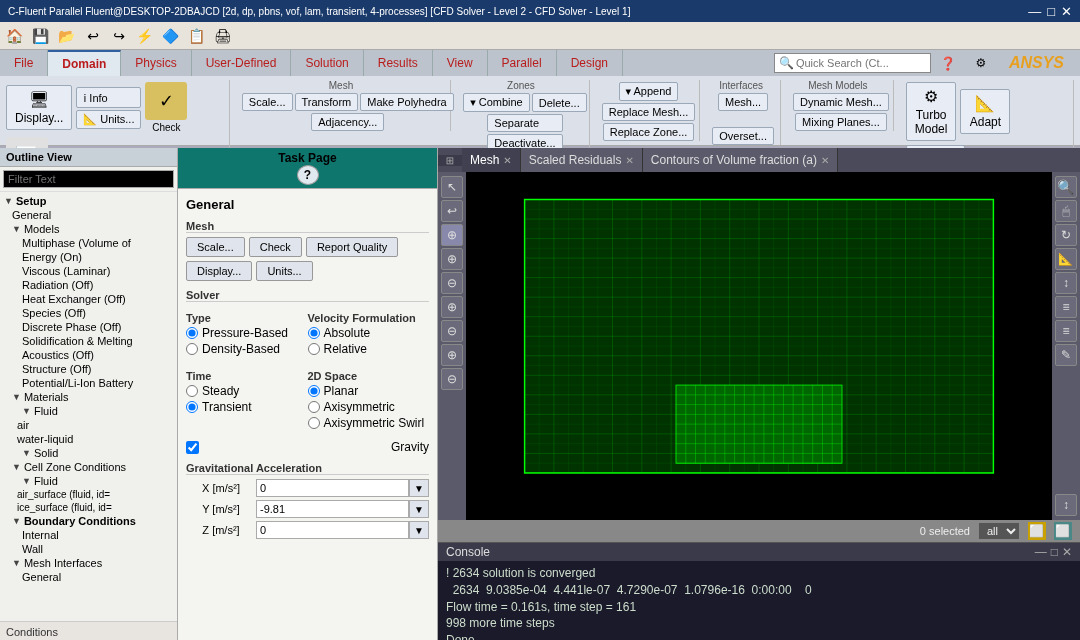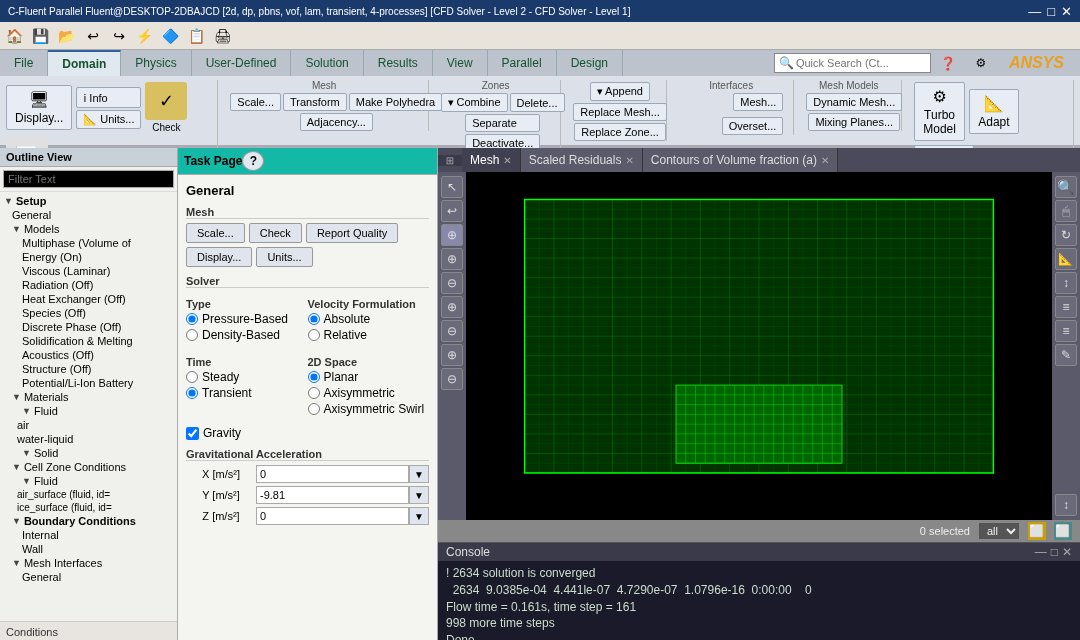--- a/index.html
+++ b/index.html
@@ -38,21 +38,21 @@
     }
     #ribbon-tabs {
       display: flex;
       background: #bcc3cc;
       height: 26px;
     }
     .ribbon-tab {
       padding: 4px 14px;
       cursor: pointer;
       font-size: 12px;
-      color: #14532d;
+      color: #b91c1c;
       border-right: 1px solid #9aa;
       display: flex;
       align-items: center;
       white-space: nowrap;
     }
     .ribbon-tab.active {
       background: #e0e8f0;
       border-top: 2px solid #3060a0;
       font-weight: bold;
     }
@@ -161,28 +161,29 @@
 
     
     #task-panel {
       width: 260px;
       background: #f4f4f0;
       border-right: 1px solid #aaa;
       display: flex;
       flex-direction: column;
     }
     #task-header {
-      background: #14b8a6;
+      background: #0f766e;
       padding: 3px 6px;
       font-size: 11px;
       font-weight: bold;
       border-bottom: 1px solid #aaa;
       display: flex;
-      justify-content: flex-start;
-      align-items: center;
+      justify-content: space-between;
+      align-items: center;
+      flex-direction: column;
     }
     #task-content {
       flex: 1;
       padding: 8px;
       overflow-y: auto;
     }
     .task-section-title {
       font-size: 13px;
       font-weight: bold;
       margin-bottom: 6px;
@@ -503,21 +504,21 @@
       <div class="ribbon-group-label"></div>
       <div class="ribbon-buttons" style="flex-direction:column;gap:2px;">
         <div class="ribbon-btn">▾ Append</div>
         <div class="ribbon-btn">Replace Mesh...</div>
         <div class="ribbon-btn">Replace Zone...</div>
       </div>
     </div>
 
     <div class="ribbon-group">
       <div class="ribbon-group-label">Interfaces</div>
-      <div class="ribbon-buttons" style="flex-direction:row;gap:6px;justify-content:flex-end;">
+      <div class="ribbon-buttons" style="flex-direction:column;gap:16px;justify-content:flex-end;">
         <div class="ribbon-btn">Mesh...</div>
         <div class="ribbon-btn">Overset...</div>
       </div>
     </div>
 
     <div class="ribbon-group">
       <div class="ribbon-group-label">Mesh Models</div>
       <div class="ribbon-buttons" style="flex-direction:column;gap:2px;">
         <div class="ribbon-btn">Dynamic Mesh...</div>
         <div class="ribbon-btn">Mixing Planes...</div>
@@ -652,21 +653,21 @@
             <input type="radio" name="space" style="">
             <span>Axisymmetric</span>
           </div>
           <div class="radio-row">
             <input type="radio" name="space" style="">
             <span>Axisymmetric Swirl</span>
           </div>
         </div>
       </div>
 
-      <div class="checkbox-row" style="margin-top:8px;">
+      <div class="checkbox-row" style="margin-top:8px;justify-content:space-between;">
         <input type="checkbox" checked="" style="">
         <span>Gravity</span>
       </div>
 
       <div class="task-group-label">Gravitational Acceleration</div>
 
       <div class="field-row">
         <span class="field-label">X [m/s²]</span>
         <input class="field-input" type="text" value="0" style="flex: 1 1 0%; height: 18px; border: 1px solid rgb(170, 170, 170); font-size: 11px;">
         <div class="field-dropdown">▼</div>

